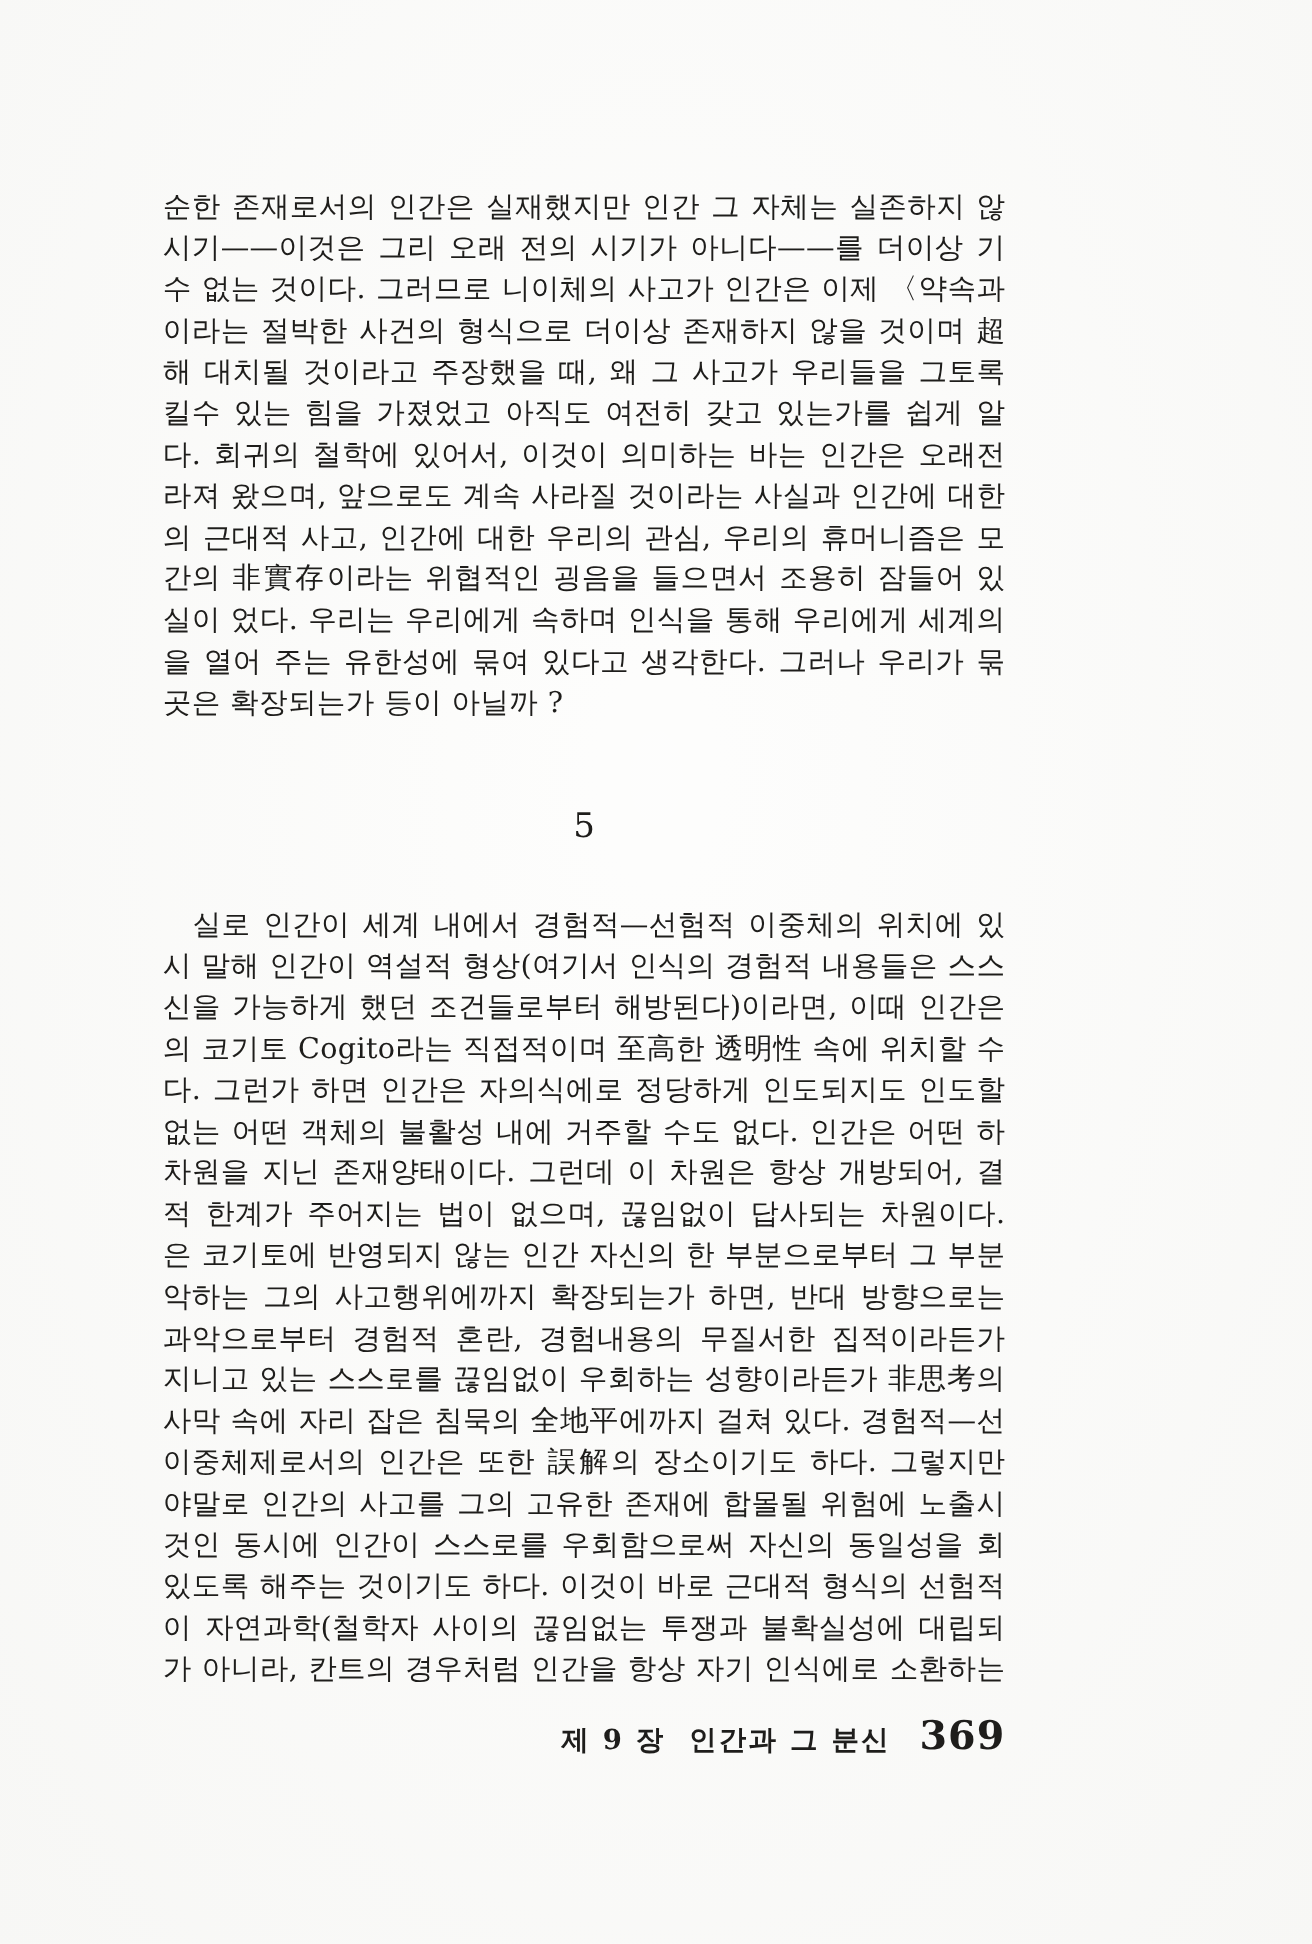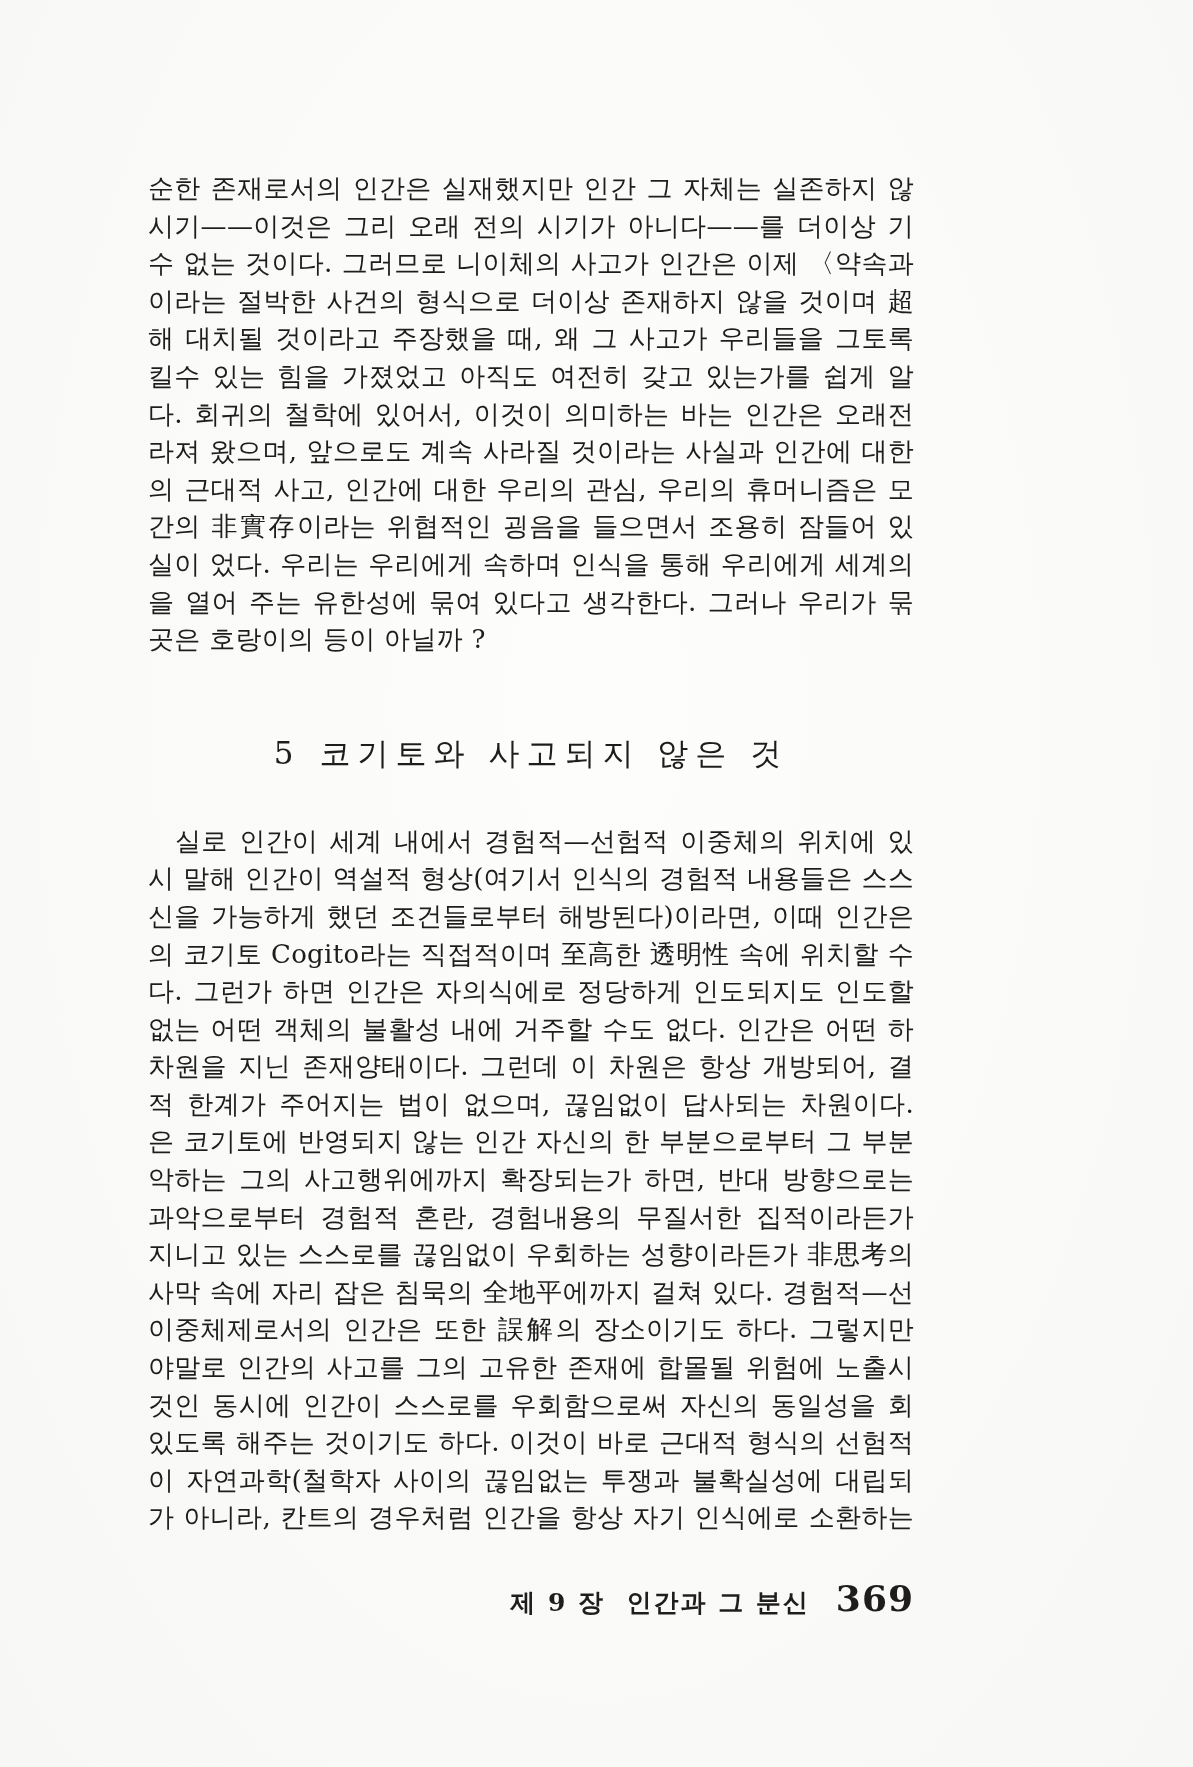--- a/index.html
+++ b/index.html
@@ -57,21 +57,21 @@
     font-size: 31px;
     font-weight: 500;
   }
   .section-heading .num {
     letter-spacing: 0;
   }
   .section-heading .title {
     letter-spacing: 7px;
   }
   .page-footer {
-    margin-top: 40px;
+    margin-top: 20px;
     display: flex;
     justify-content: flex-end;
     align-items: baseline;
     gap: 26px;
     font-size: 25px;
     font-weight: 600;
     letter-spacing: 2px;
     white-space: pre;
   }
   .page-footer .page-num {
@@ -91,26 +91,25 @@
         <div class="line">수 없는 것이다. 그러므로 니이체의 사고가 인간은 이제 〈약속과 위협〉</div>
         <div class="line">이라는 절박한 사건의 형식으로 더이상 존재하지 않을 것이며 超人에 의</div>
         <div class="line">해 대치될 것이라고 주장했을 때, 왜 그 사고가 우리들을 그토록 혼란시</div>
         <div class="line">킬수 있는 힘을 가졌었고 아직도 여전히 갖고 있는가를 쉽게 알 수 있</div>
         <div class="line">다. 회귀의 철학에 있어서, 이것이 의미하는 바는 인간은 오래전부터 사</div>
         <div class="line">라져 왔으며, 앞으로도 계속 사라질 것이라는 사실과 인간에 대한 우리</div>
         <div class="line">의 근대적 사고, 인간에 대한 우리의 관심, 우리의 휴머니즘은 모두 인</div>
         <div class="line">간의 非實存이라는 위협적인 굉음을 들으면서 조용히 잠들어 있다는 사</div>
         <div class="line">실이 었다. 우리는 우리에게 속하며 인식을 통해 우리에게 세계의 진실</div>
         <div class="line">을 열어 주는 유한성에 묶여 있다고 생각한다. 그러나 우리가 묶여 있는</div>
-        <div class="line">곳은 호랑이의 등이 아닐까 ?</div>
+        <div class="line">곳은 확장되는가 등이 아닐까 ?</div>
       </div>
 
     <div class="section-heading">
       <span class="num">5</span>
-      <span class="title">코기토와 사고되지 않은 것</span>
     </div>
 
     <div class="paragraph indent-first">
         <div class="line">실로 인간이 세계 내에서 경험적—선험적 이중체의 위치에 있다면, 다</div>
         <div class="line">시 말해 인간이 역설적 형상(여기서 인식의 경험적 내용들은 스스로 자</div>
         <div class="line">신을 가능하게 했던 조건들로부터 해방된다)이라면, 이때 인간은 하나</div>
         <div class="line">의 코기토 Cogito라는 직접적이며 至高한 透明性 속에 위치할 수가 없</div>
         <div class="line">다. 그런가 하면 인간은 자의식에로 정당하게 인도되지도 인도할 수도</div>
         <div class="line">없는 어떤 객체의 불활성 내에 거주할 수도 없다. 인간은 어떤 하나의</div>
         <div class="line">차원을 지닌 존재양태이다. 그런데 이 차원은 항상 개방되어, 결코 결정</div>

